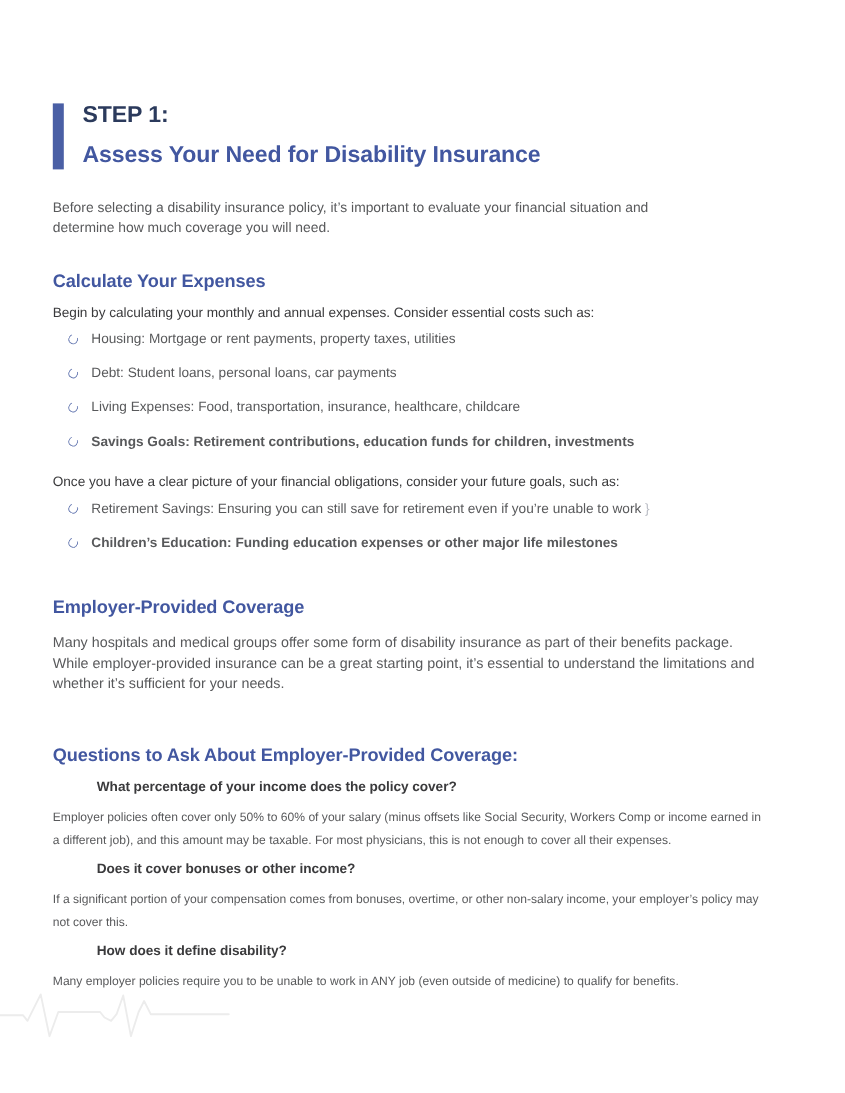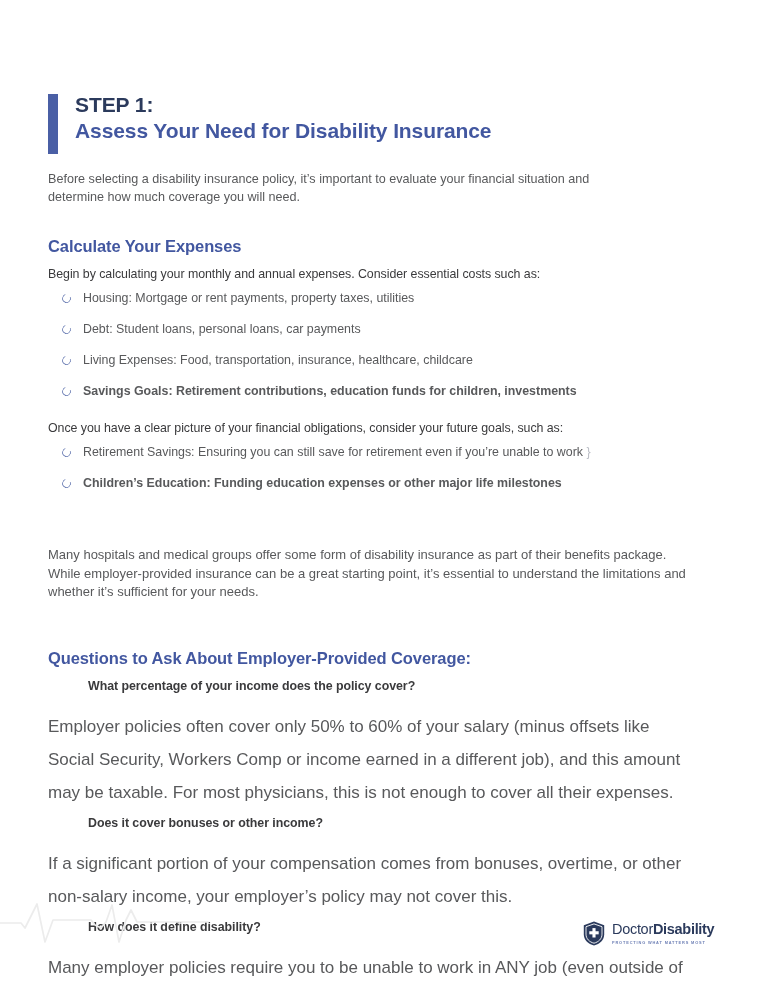--- a/index.html
+++ b/index.html
@@ -49,21 +49,21 @@
     color: #2b3a5c;
     letter-spacing: -0.1px;
     line-height: 1.22;
   }
   .step-title {
     font-size: 21px;
     font-weight: bold;
     color: #4257a0;
     letter-spacing: -0.1px;
     line-height: 1.25;
-    margin-top: 0;
+    margin-top: 10px;
   }
 
   
   .intro-para {
     font-size: 12.6px;
     color: #58595b;
     line-height: 1.42;
     width: 600px;
     margin-bottom: 30px;
   }
@@ -127,21 +127,21 @@
   
   .qa-question {
     font-size: 12.4px;
     font-weight: bold;
     color: #3a3a3c;
     margin-bottom: 10px;
     letter-spacing: -0.05px;
     margin-left: 40px;
   }
   .qa-answer {
-    font-size: 17px;
+    font-size: 11px;
     color: #58595b;
     line-height: 1.95;
     width: 645px;
     margin-bottom: 7px;
   }
 
   .brace-stray { color: #b9bcc4; }
 
   
   .ekg {
@@ -228,20 +228,21 @@
         <span>Retirement Savings: Ensuring you can still save for retirement even if you’re unable to work </span><span class="brace-stray">}</span>
       </li>
       <li>
         <span class="ring-bullet"></span>
         <span>Children’s Education: Funding education expenses or other major life milestones</span>
       </li>
     </ul>
 
     <div class="block-gap-xl"></div>
 
+    <h2 class="section-heading">Employer-Provided Coverage</h2>
 
     <p class="body-para">Many hospitals and medical groups offer some form of disability insurance as part of their benefits package. While employer-provided insurance can be a great starting point, it’s essential to understand the limitations and whether it’s sufficient for your needs.</p>
 
     <div class="block-gap-lg"></div>
 
     <h2 class="section-heading">Questions to Ask About Employer-Provided Coverage:</h2>
 
     <div class="qa-question">What percentage of your income does the policy cover?</div>
     <p class="qa-answer">Employer policies often cover only 50% to 60% of your salary (minus offsets like Social Security, Workers Comp or income earned in a different job), and this amount may be taxable. For most physicians, this is not enough to cover all their expenses.</p>
 
@@ -250,26 +251,14 @@
 
     <div class="qa-question">How does it define disability?</div>
     <p class="qa-answer">Many employer policies require you to be unable to work in ANY job (even outside of medicine) to qualify for benefits.</p>
 
   </div>
 
   <svg class="ekg" viewBox="0 0 215 48">
     <polyline points="0,25 21,25 25,30 37,6 45,44 53,22 91,22 95,27 101,30 106,24 112,7 119,44 126,22 131,12 137,24 208,24" fill="none" stroke="#ececec" stroke-width="1.7" stroke-linejoin="round" stroke-linecap="round"></polyline>
   </svg>
 
-  <div class="logo">
-    <svg class="logo-shield" viewBox="0 0 22 25">
-      <path d="M11 0.6 L21.2 4.2 L21.2 13.2 C21.2 19 16.9 22.9 11 24.4 C5.1 22.9 0.8 19 0.8 13.2 L0.8 4.2 Z" fill="#2b3a5c"></path>
-      <path d="M11 2.9 L19 5.7 L19 13.1 C19 17.8 15.6 21 11 22.2 C6.4 21 3 17.8 3 13.1 L3 5.7 Z" fill="none" stroke="#ffffff" stroke-width="0.9"></path>
-      <rect x="9.45" y="7.1" width="3.1" height="9.4" fill="#ffffff"></rect>
-      <rect x="6.3" y="10.25" width="9.4" height="3.1" fill="#ffffff"></rect>
-    </svg>
-    <div class="logo-text-wrap">
-      <div class="logo-word"><span class="lw-light">Doctor</span><span class="lw-bold">Disability</span></div>
-      <div class="logo-tagline">PROTECTING WHAT MATTERS MOST</div>
-    </div>
-  </div>
 
 </div>
 
 </body></html>

